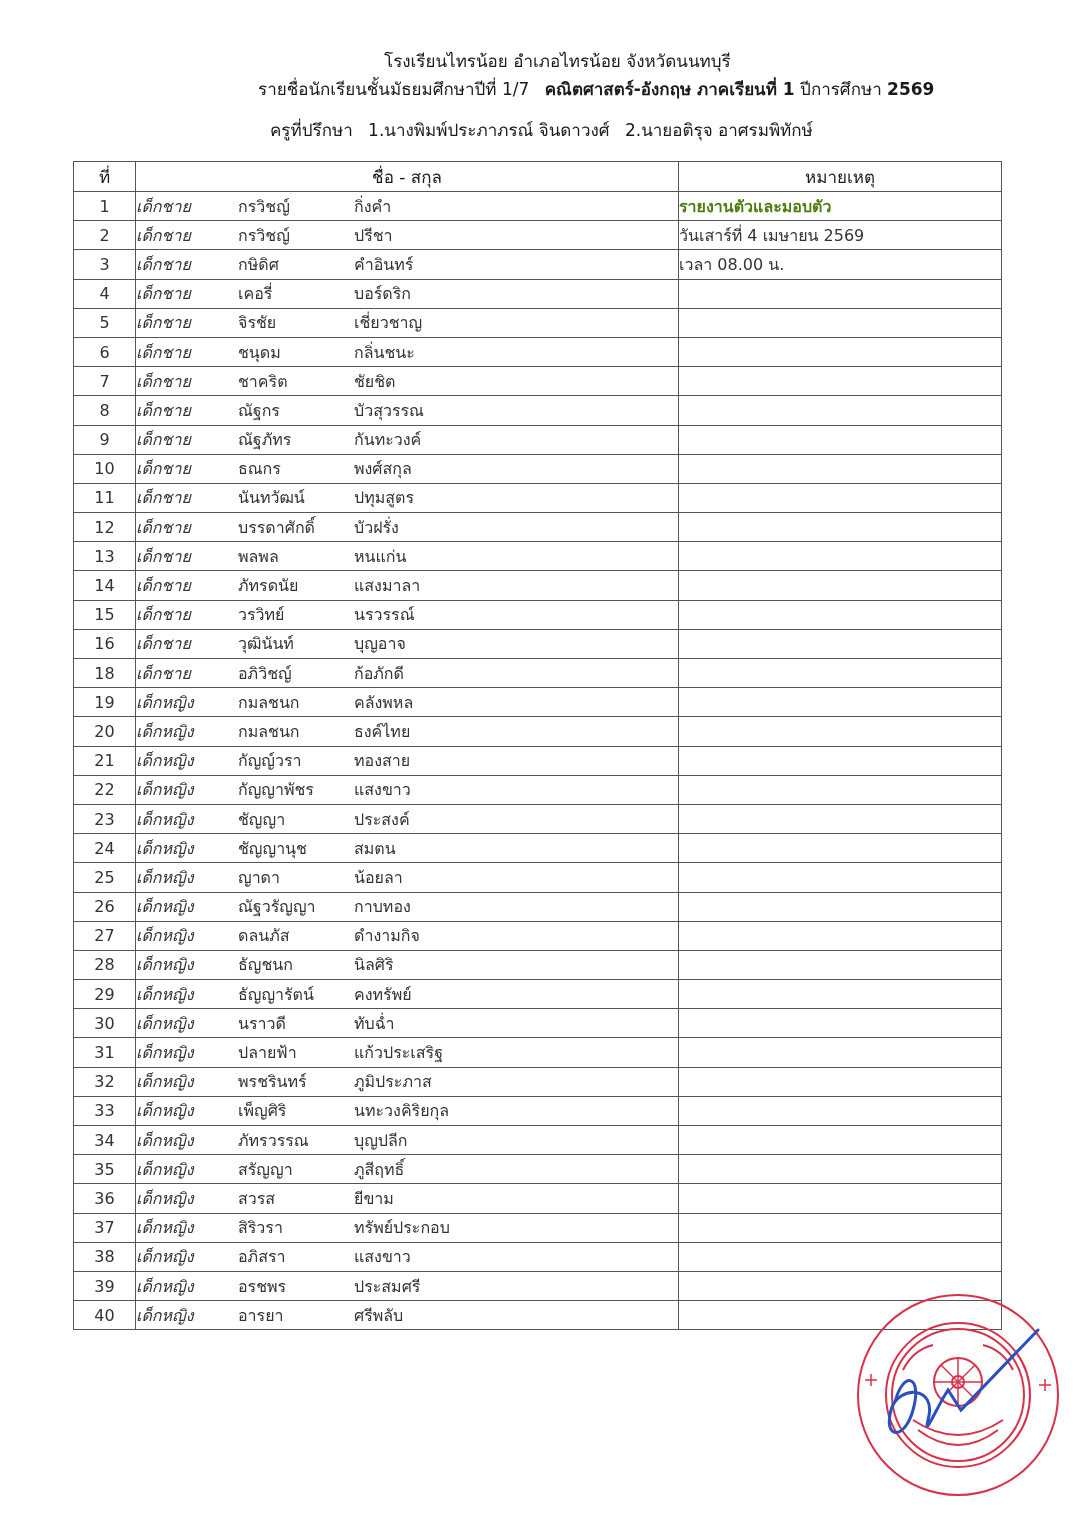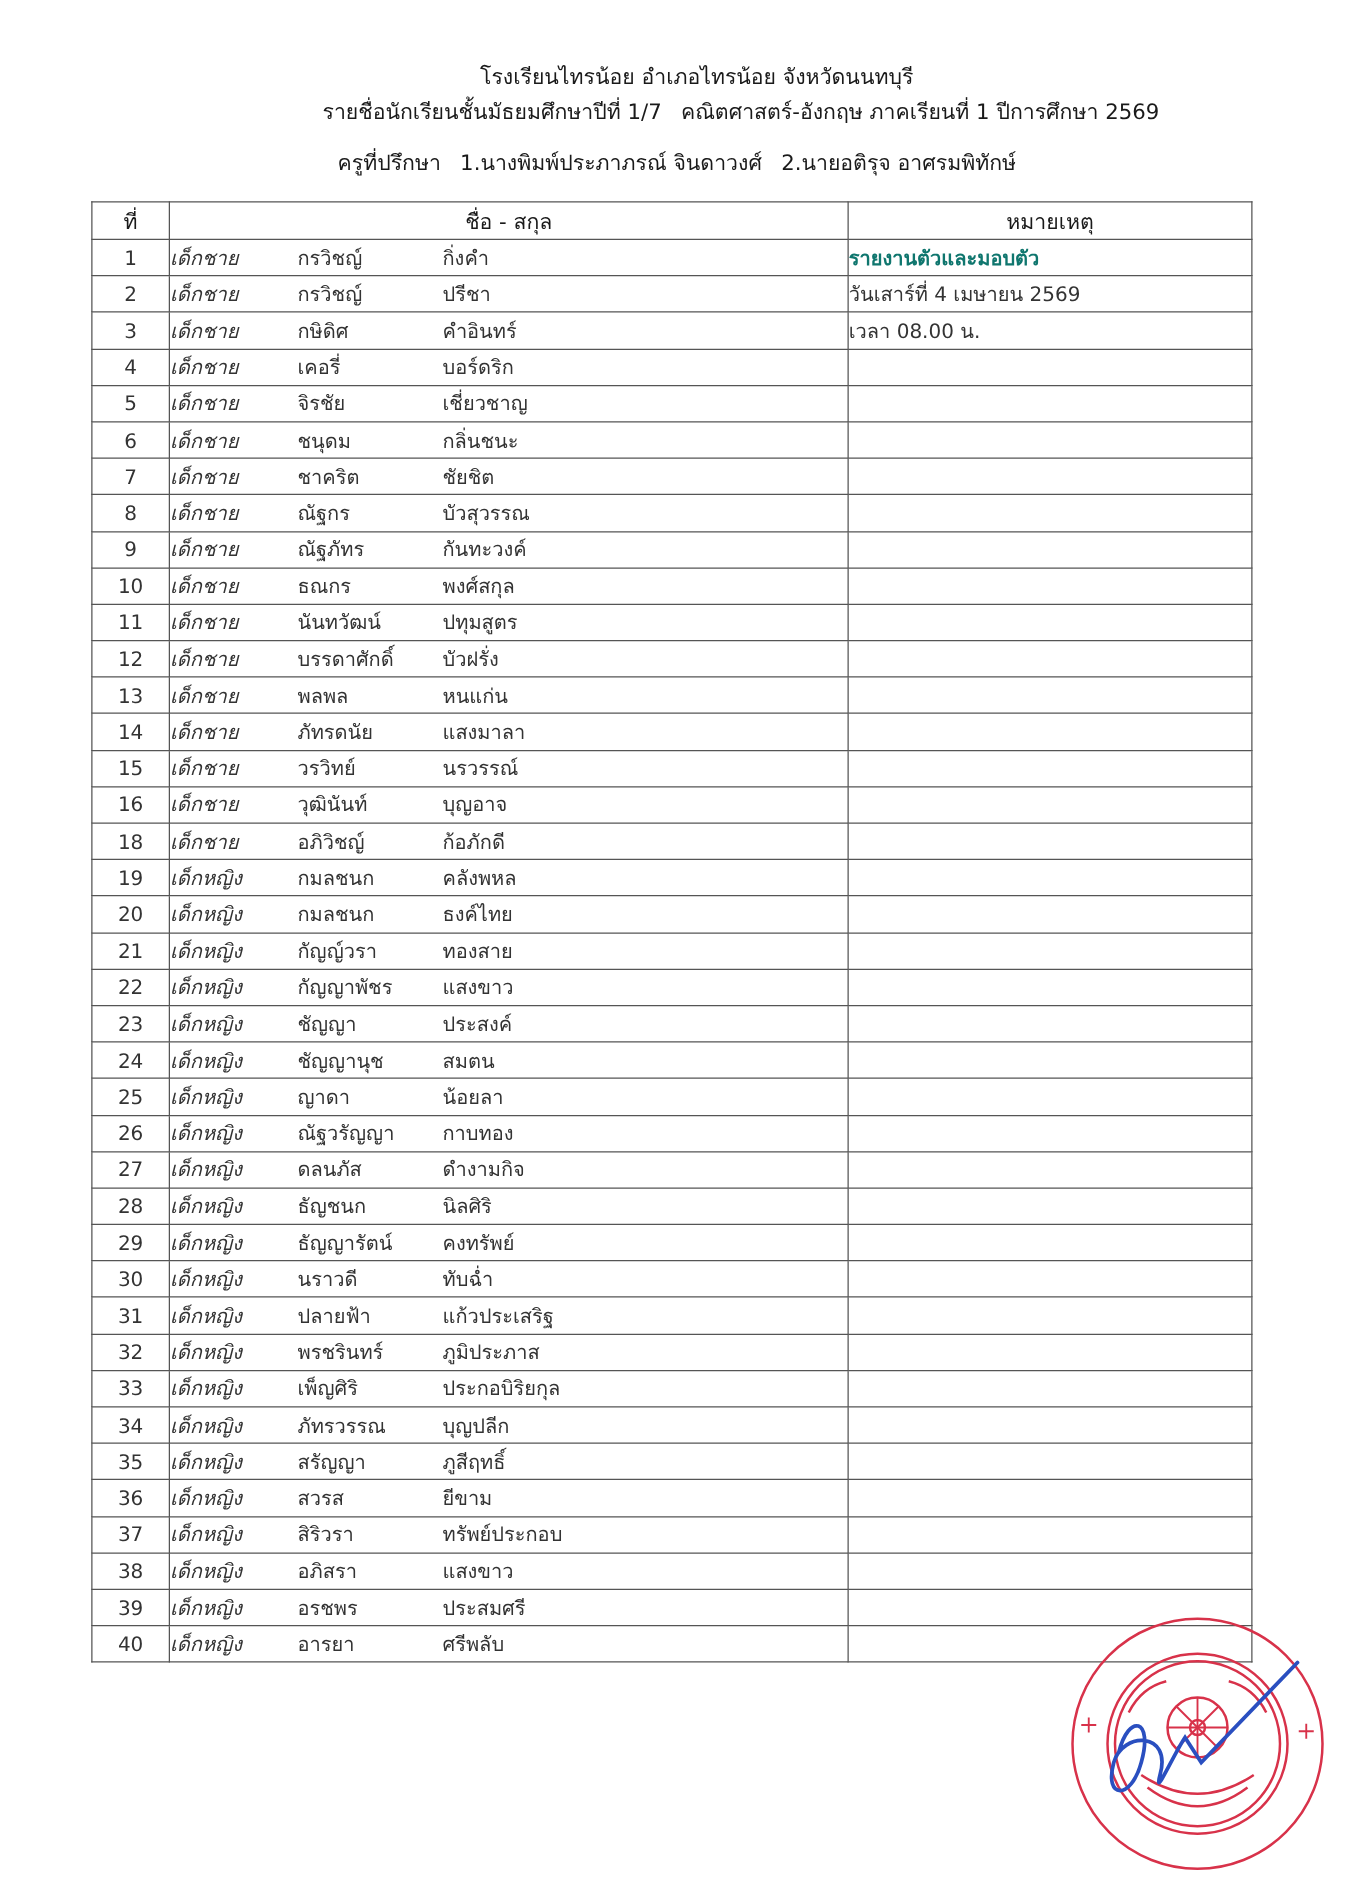--- a/index.html
+++ b/index.html
@@ -22,21 +22,21 @@
       width: 1076px;
     }
     .h-line {
       position: absolute;
       white-space: nowrap;
       font-size: 17px;
       color: #1a1a1a;
     }
     .h1 { left: 384px; top: 47px; font-size: 17px; }
     .h2 { left: 258px; top: 75px; font-size: 17px; }
-    .h2 b { font-weight: normal; }
+    .h2 b { font-weight: bold; }
     .h3 { left: 270px; top: 104px; font-size: 17px; margin-top: 12px; }
     .sp { display: inline-block; width: 10px; }
 
     table.roster {
       position: absolute;
       left: 73px;
       top: 161px;
       width: 928px;
       border-collapse: collapse;
       table-layout: fixed;
@@ -61,21 +61,21 @@
     col.c-no { width: 62px; }
     col.c-name { width: 543px; }
     col.c-note { width: 323px; }
     td.no { text-align: center; }
     td.name { padding-left: 4px; }
     td.name span { display: inline-block; }
     .prefix { width: 102px; font-style: italic; }
     .first { width: 116px; }
     .last { width: 300px; }
     td.note { padding-left: 3px; }
-    td.note.bold { font-weight: bold; color: #0f766e; font-family: Liberation Mono, monospace; }
+    td.note.bold { font-weight: bold; color: #4d7c0f; font-family: Liberation Mono, monospace; }
 
     .stamp {
       position: absolute;
       left: 843px;
       top: 1290px;
       width: 230px;
       height: 230px;
     }
   </style>
 </head>
@@ -260,21 +260,21 @@
         <td class="name"><span class="prefix">เด็กหญิง</span><span class="first">ปลายฟ้า</span><span class="last">แก้วประเสริฐ</span></td>
         <td class="note"></td>
       </tr>
       <tr>
         <td class="no">32</td>
         <td class="name"><span class="prefix">เด็กหญิง</span><span class="first">พรชรินทร์</span><span class="last">ภูมิประภาส</span></td>
         <td class="note"></td>
       </tr>
       <tr>
         <td class="no">33</td>
-        <td class="name"><span class="prefix">เด็กหญิง</span><span class="first">เพ็ญศิริ</span><span class="last">ประกอบิริยกุล</span></td>
+        <td class="name"><span class="prefix">เด็กหญิง</span><span class="first">เพ็ญศิริ</span><span class="last">นทะวงคิริยกุล</span></td>
         <td class="note"></td>
       </tr>
       <tr>
         <td class="no">34</td>
         <td class="name"><span class="prefix">เด็กหญิง</span><span class="first">ภัทรวรรณ</span><span class="last">บุญปลีก</span></td>
         <td class="note"></td>
       </tr>
       <tr>
         <td class="no">35</td>
         <td class="name"><span class="prefix">เด็กหญิง</span><span class="first">สรัญญา</span><span class="last">ภูสีฤทธิ์</span></td>

